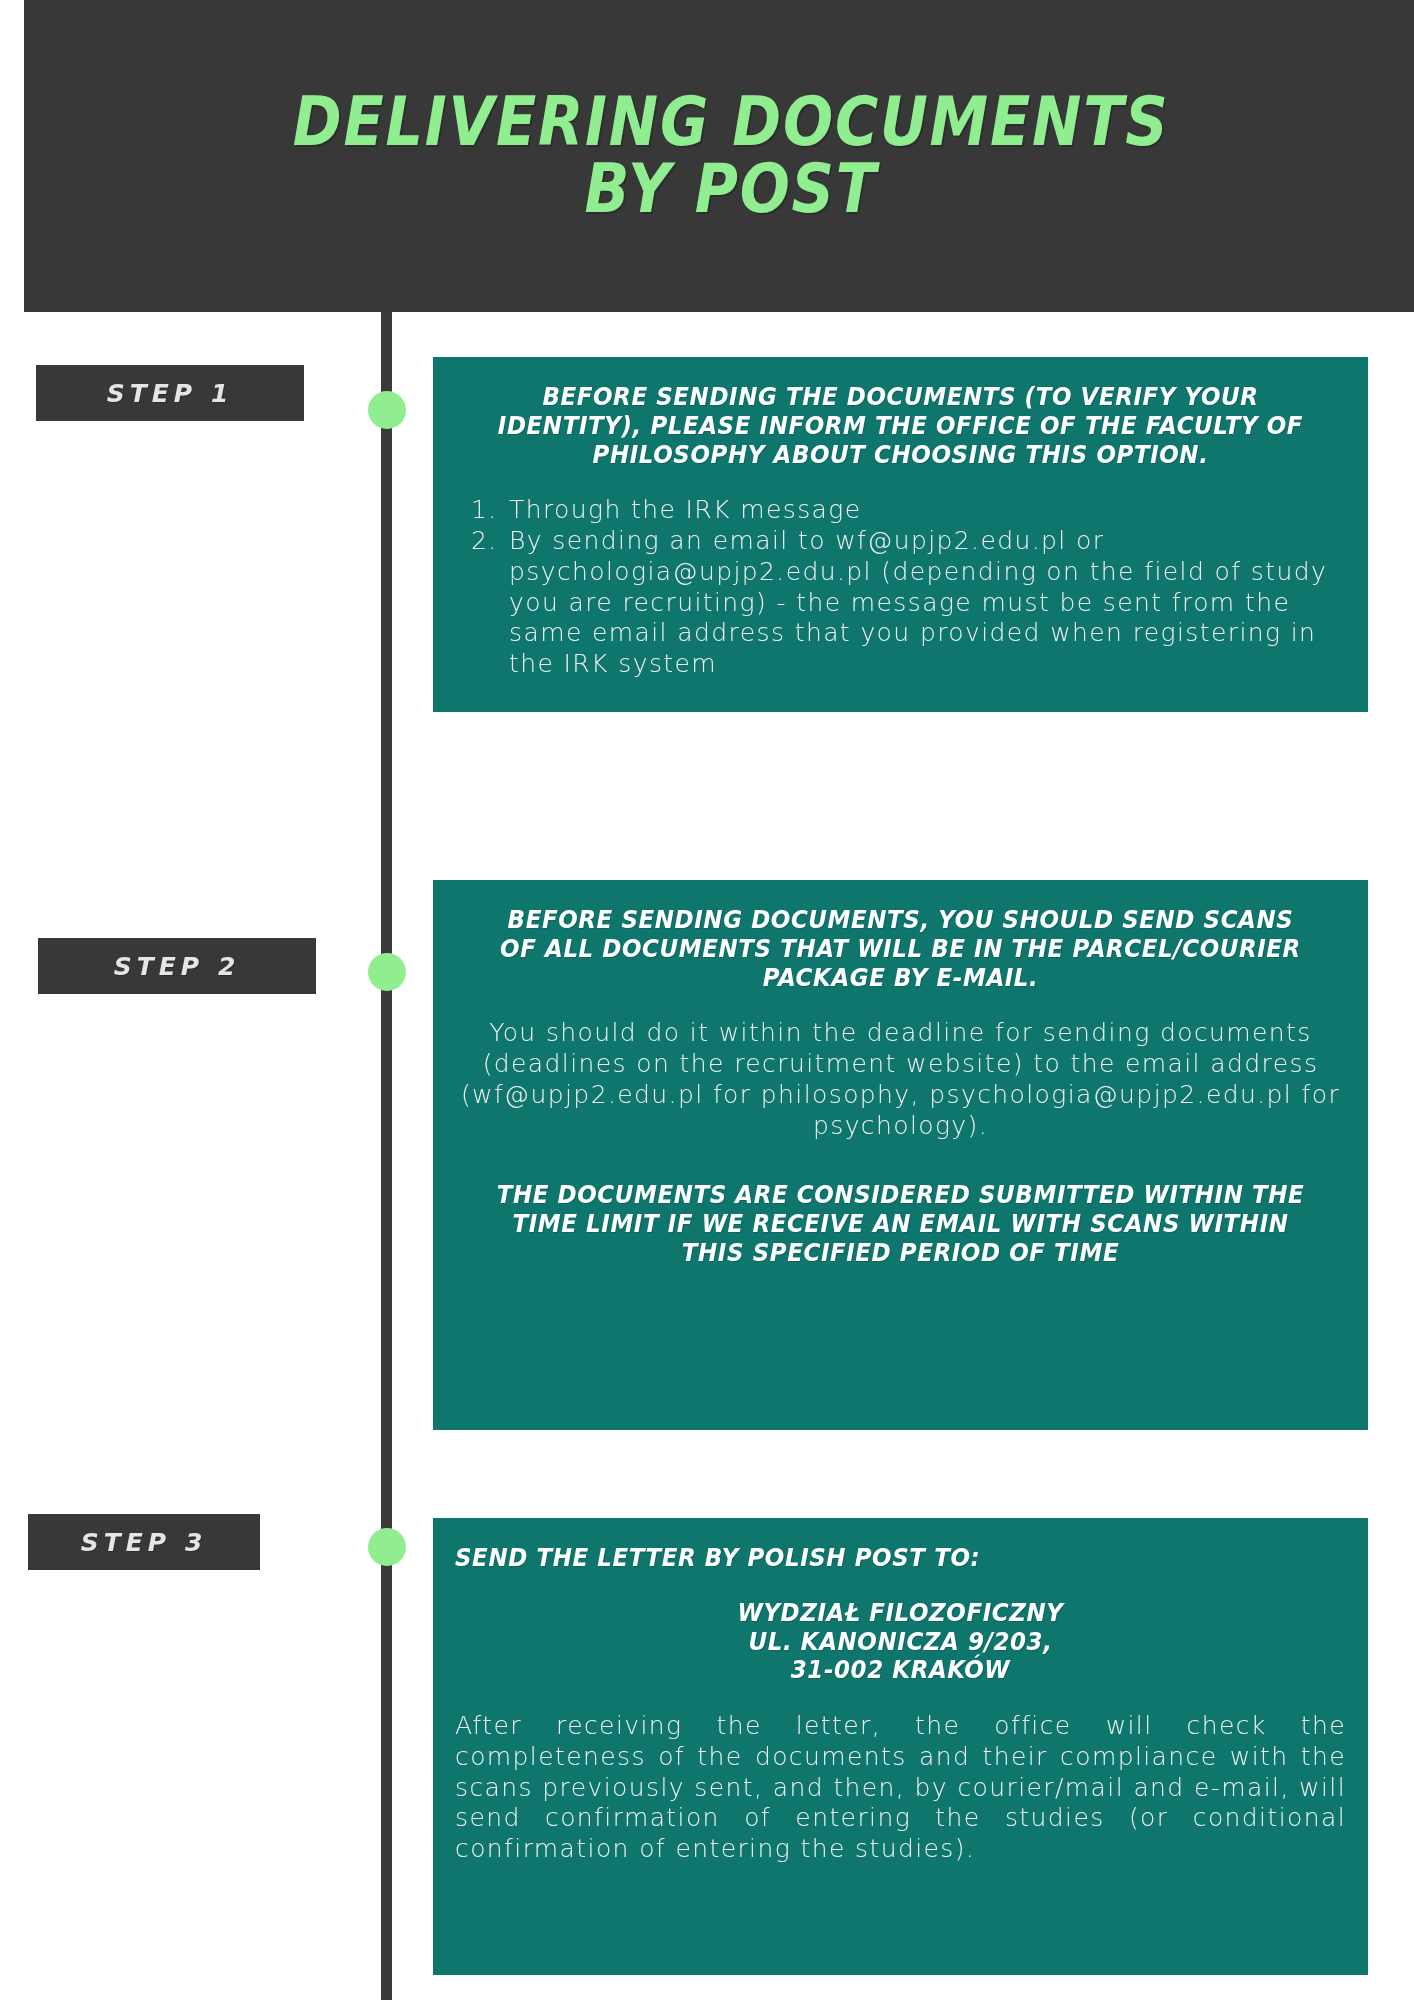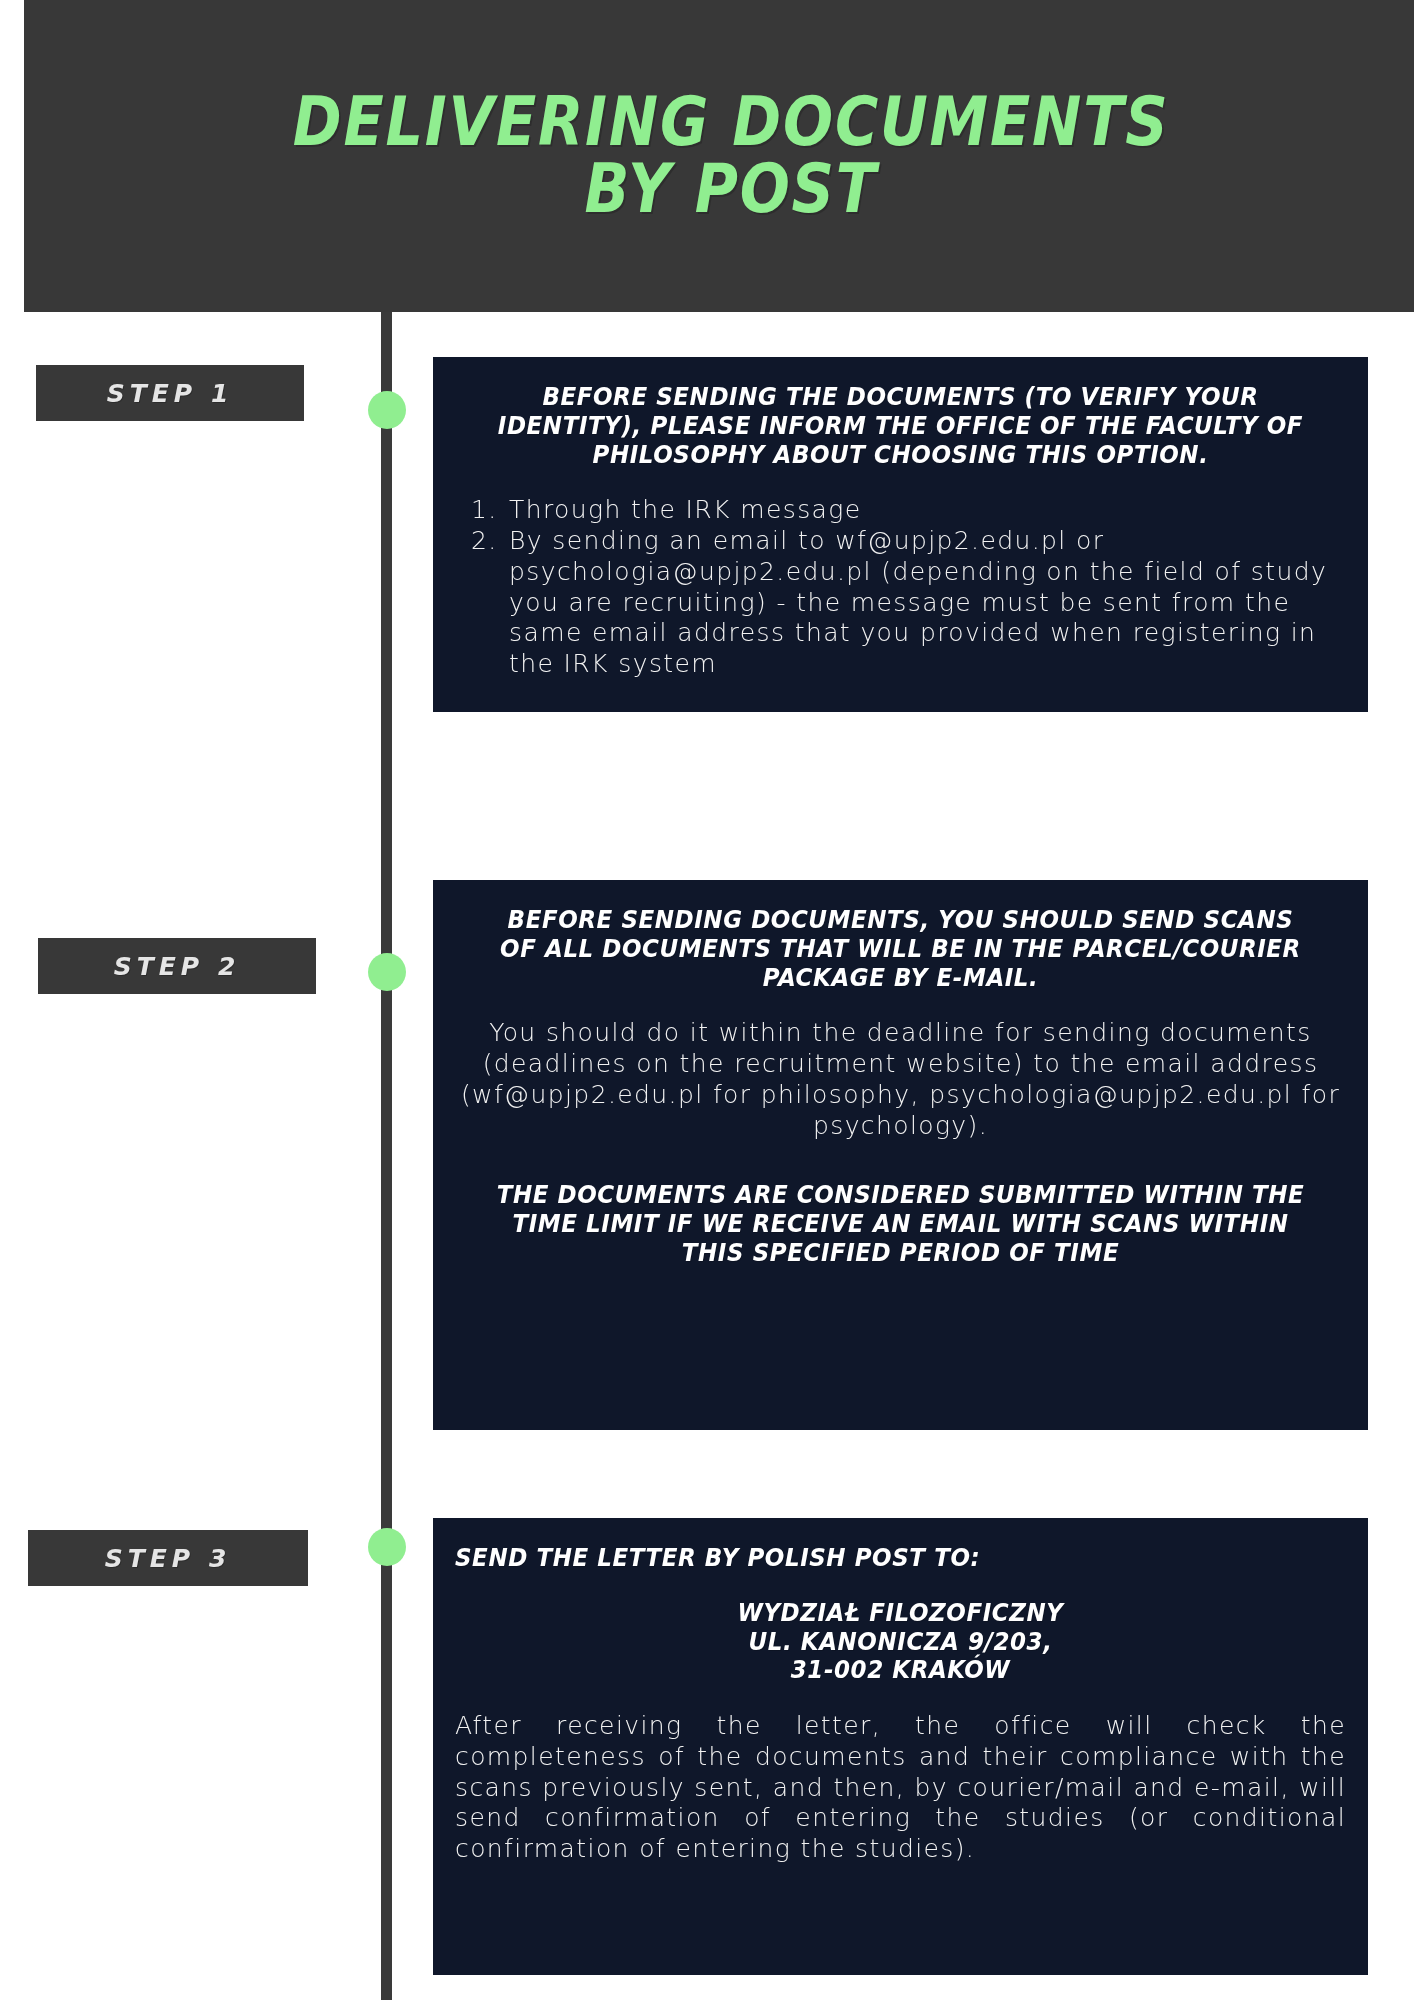--- a/index.html
+++ b/index.html
@@ -75,38 +75,38 @@
     position: absolute;
     height: 56px;
     background: #383838;
     display: flex;
     align-items: center;
     justify-content: center;
     z-index: 2;
   }
   .badge-1 { left: 36px; top: 365px;  width: 268px; }
   .badge-2 { left: 38px; top: 938px;  width: 278px; }
-  .badge-3 { left: 28px; top: 1514px; width: 280px; margin-top: 16px; }
+  .badge-3 { left: 28px; top: 1514px; width: 232px; }
 
   .step-badge span {
     color: #e5e5e5;
     font-family: "DejaVu Sans", sans-serif;
     font-weight: bold;
     font-style: italic;
     font-size: 25px;
     letter-spacing: 5px;
     text-shadow: 1px 1px 0 rgba(0,0,0,0.2);
   }
 
   
   .content-box {
     position: absolute;
     left: 433px;
     width: 935px;
-    background: #0f172a;
+    background: #0f766e;
     z-index: 2;
     padding: 26px 22px 8px 22px;
   }
   #box-1 { top: 357px;  height: 355px; }
   #box-2 { top: 880px;  height: 550px; }
   #box-3 { top: 1518px; height: 457px; }
 
   
   .box-heading {
     color: #ffffff;

